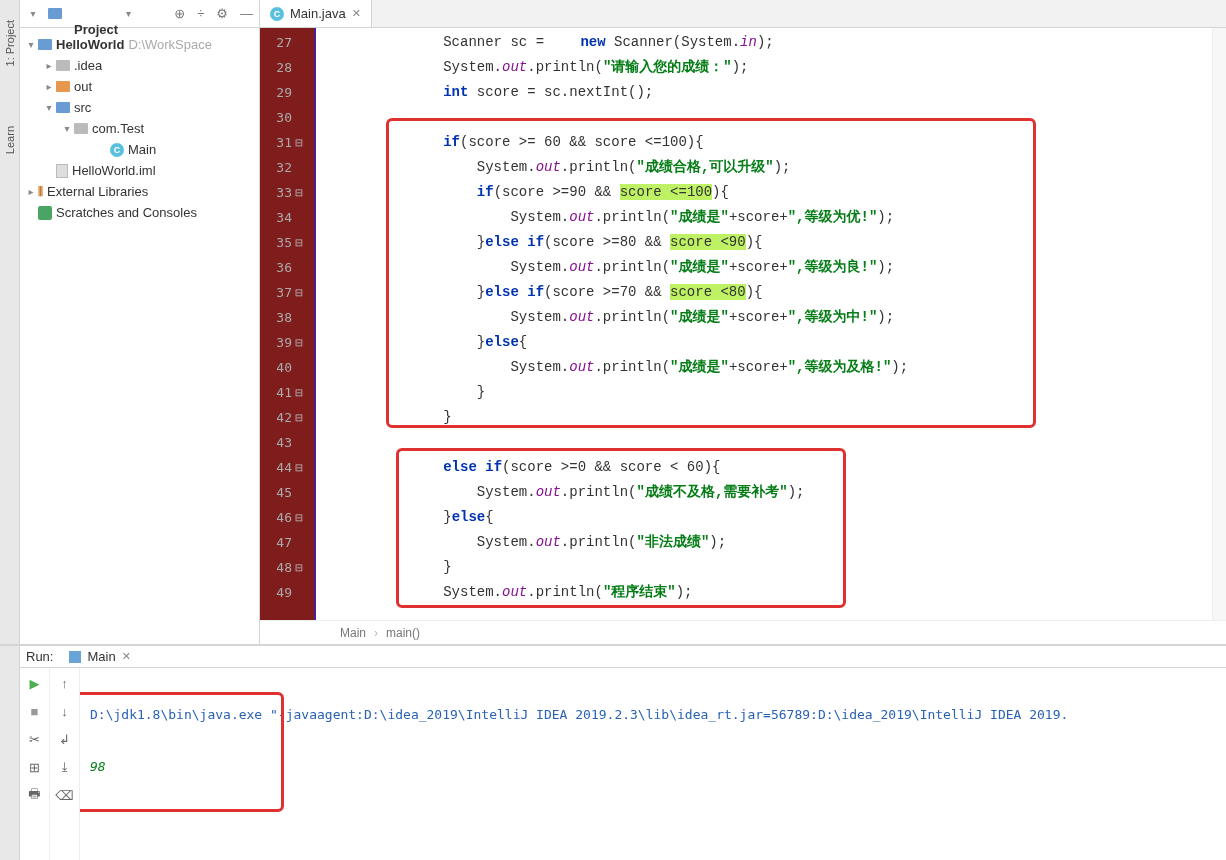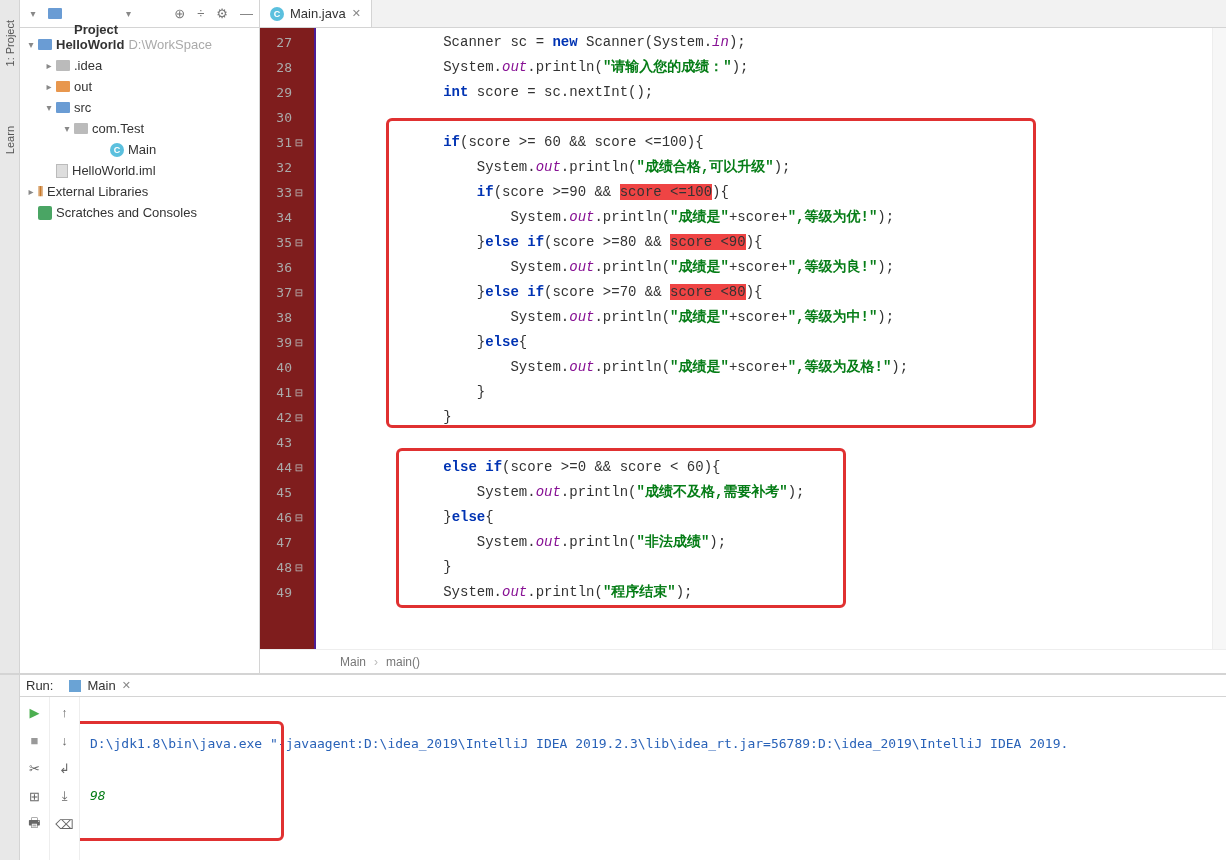--- a/index.html
+++ b/index.html
@@ -37,28 +37,28 @@
 .editor-tab { display: flex; align-items: center; padding: 0 10px; gap: 6px; background: #fff; border-right: 1px solid #d4d4d4; }
 .tab-close { color: #888; cursor: pointer; font-size: 11px; }
 .editor-body { flex: 1; display: flex; overflow: auto; position: relative; }
 .gutter { display: flex; flex-direction: column; background: #7f1d1d; border-right: 2px solid #4c1d95; padding-top: 2px; }
 .gutter-line { display: flex; align-items: center; height: 25px; padding: 0 8px 0 4px; }
 .line-num { width: 28px; text-align: right; color: #aaa; font-family: Consolas, monospace; font-size: 13px; }
 .fold-mark { width: 14px; text-align: center; color: #bbb; font-size: 10px; }
 .code-content { flex: 1; font-family: Consolas, "Courier New", monospace; font-size: 14px; padding-top: 2px; position: relative; }
 .code-line { height: 25px; line-height: 25px; white-space: pre; padding-left: 60px; }
 .kw { color: #0033b3; font-weight: bold; }
-.kw-new { color: #0033b3; font-weight: bold; }
+.kw-new { color: #0033b3; font-weight: bold; margin-left: 28px; }
 .field { color: #871094; font-style: italic; }
 .str { color: #067d17; font-weight: bold; }
-.hl { background: #ef4444; text-align: center; }
+.hl { background: #bef264; text-align: center; }
 .annotation-box { position: absolute; border: 3px solid #e03131; border-radius: 6px; pointer-events: none; }
 .breadcrumb { height: 24px; display: flex; align-items: center; padding: 0 80px; border-top: 1px solid #eee; font-size: 12px; color: #777; gap: 8px; }
 .crumb-sep { color: #bbb; }
-.run-panel { height: 186px; display: flex; background: #fff; border-top: 1px solid #d4d4d4; }
+.run-panel { height: 215px; display: flex; background: #fff; border-top: 1px solid #d4d4d4; }
 .run-left-gutter { width: 20px; background: #e8e8e8; border-right: 1px solid #d4d4d4; }
 .run-body { flex: 1; display: flex; flex-direction: column; position: relative; }
 .run-tabs { height: 26px; display: flex; align-items: center; padding: 0 6px; border-bottom: 1px solid #d4d4d4; gap: 8px; }
 .run-tab { display: flex; align-items: center; gap: 6px; padding: 3px 8px; }
 .run-close { color: #888; font-size: 11px; cursor: pointer; }
 .run-content-wrap { flex: 1; display: flex; }
 .run-toolbar { width: 30px; display: flex; flex-direction: column; align-items: center; padding: 6px 0; gap: 10px; border-right: 1px solid #eee; }
 .run-tool-btn { width: 18px; height: 18px; display: flex; align-items: center; justify-content: center; cursor: pointer; color: #666; font-size: 13px; }
 .run-play { color: #4caf50; }
 .run-toolbar2 { width: 30px; display: flex; flex-direction: column; align-items: center; padding: 6px 0; gap: 10px; border-right: 1px solid #eee; }

